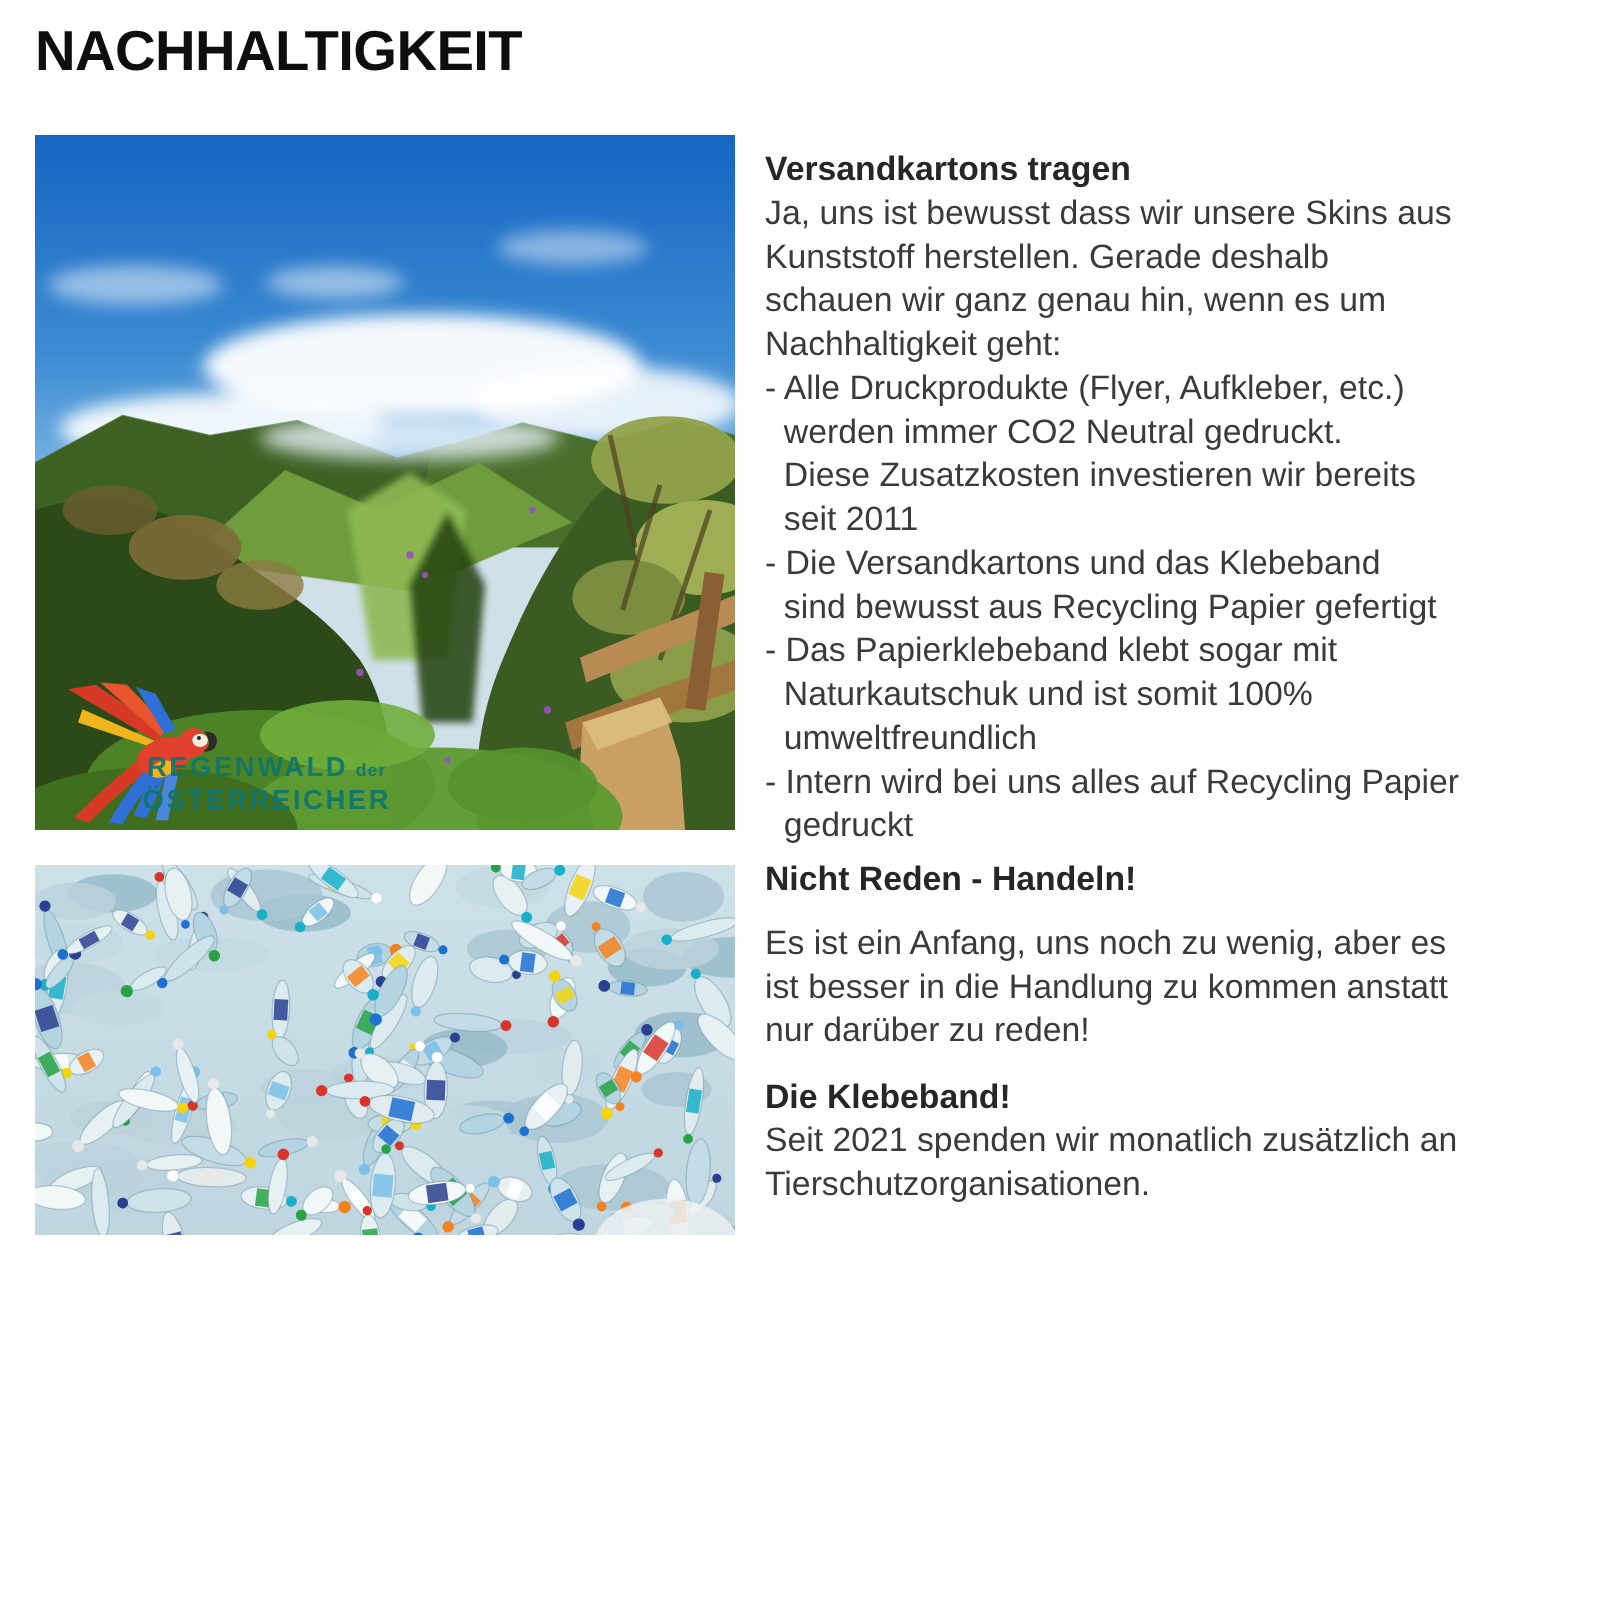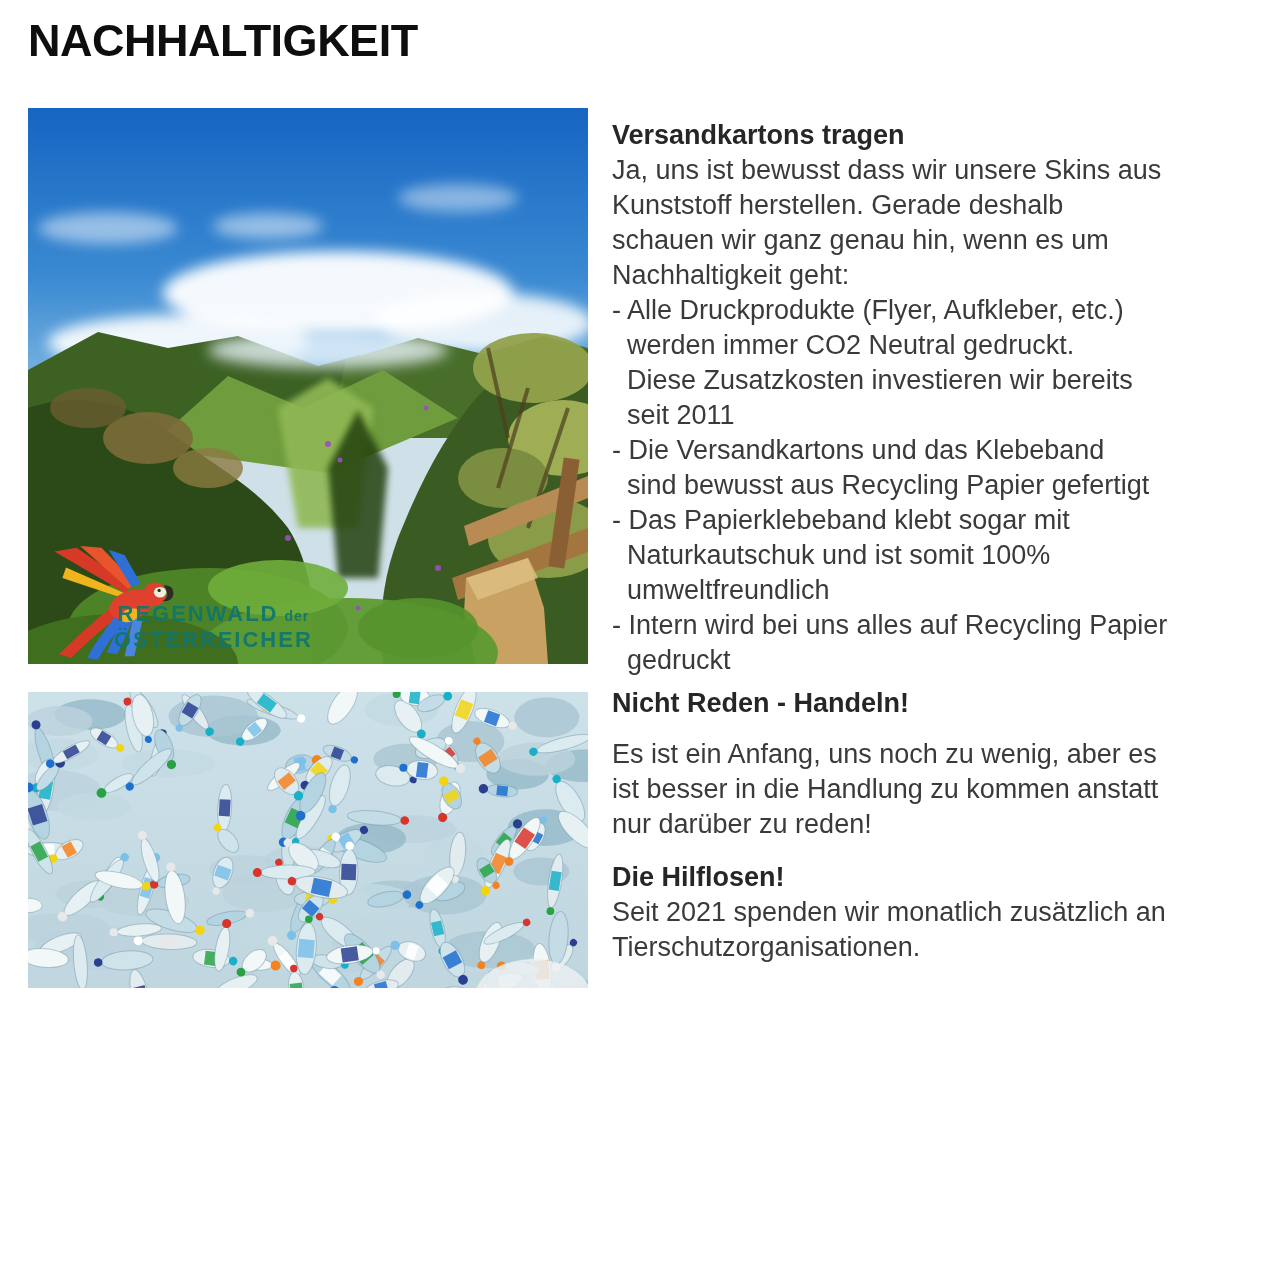--- a/index.html
+++ b/index.html
@@ -1338,19 +1338,19 @@
     </section>
     <section class="sec2">
       <h3>Nicht Reden - Handeln!</h3>
     </section>
     <section class="sec3">
       <p>Es ist ein Anfang, uns noch zu wenig, aber es
 ist besser in die Handlung zu kommen anstatt
 nur darüber zu reden!</p>
     </section>
     <section class="sec4">
-      <h3>Die Hilflosen!</h3>
+      <h3>Die Klebeband!</h3>
       <p>Seit 2021 spenden wir monatlich zusätzlich an
 Tierschutzorganisationen.</p>
     </section>
   </div>
 
 </div>
 
 </body></html>

